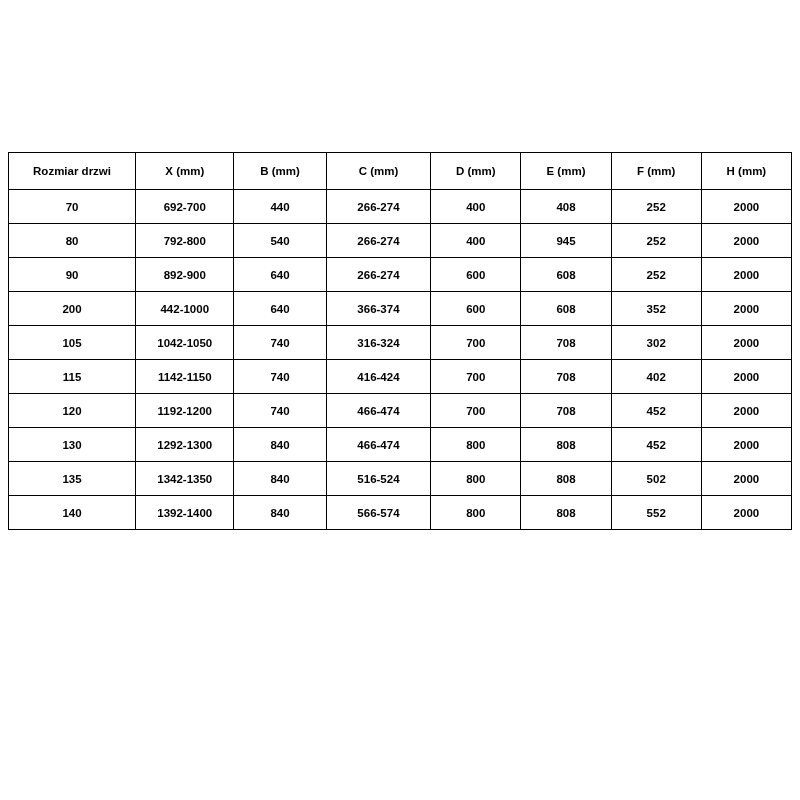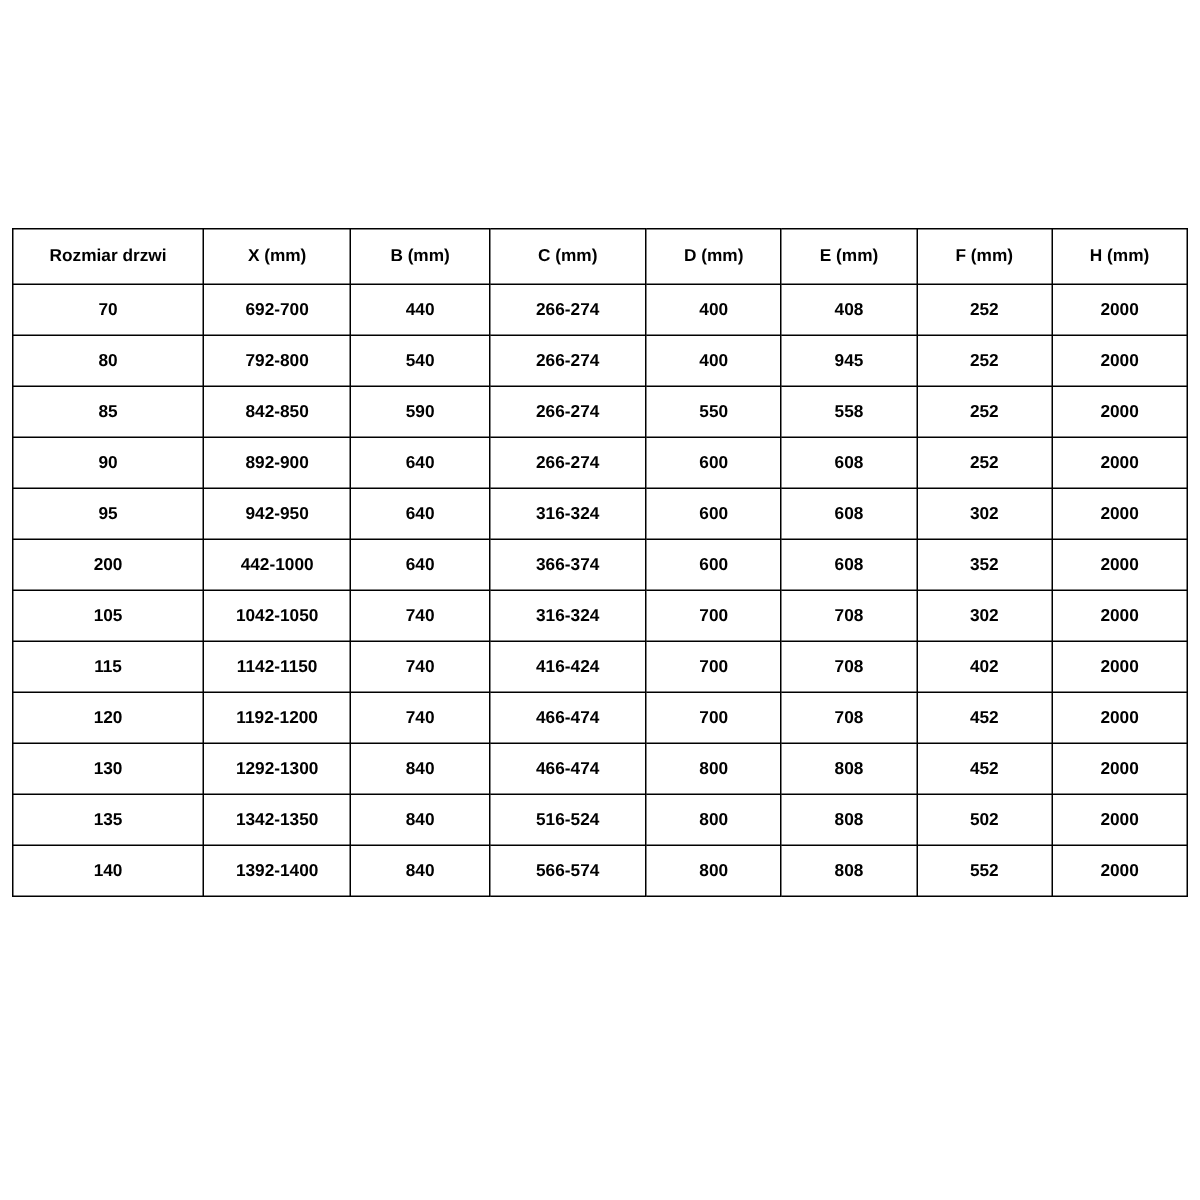--- a/index.html
+++ b/index.html
@@ -94,47 +94,27 @@
         <td>80</td>
         <td>792-800</td>
         <td>540</td>
         <td>266-274</td>
         <td>400</td>
         <td>945</td>
         <td>252</td>
         <td>2000</td>
       </tr>
       <tr>
-        <td>85</td>
-        <td>842-850</td>
-        <td>590</td>
-        <td>266-274</td>
-        <td>550</td>
-        <td>558</td>
-        <td>252</td>
-        <td>2000</td>
-      </tr>
-      <tr>
         <td>90</td>
         <td>892-900</td>
         <td>640</td>
         <td>266-274</td>
         <td>600</td>
         <td>608</td>
         <td>252</td>
-        <td>2000</td>
-      </tr>
-      <tr>
-        <td>95</td>
-        <td>942-950</td>
-        <td>640</td>
-        <td>316-324</td>
-        <td>600</td>
-        <td>608</td>
-        <td>302</td>
         <td>2000</td>
       </tr>
       <tr>
         <td>200</td>
         <td>442-1000</td>
         <td>640</td>
         <td>366-374</td>
         <td>600</td>
         <td>608</td>
         <td>352</td>

